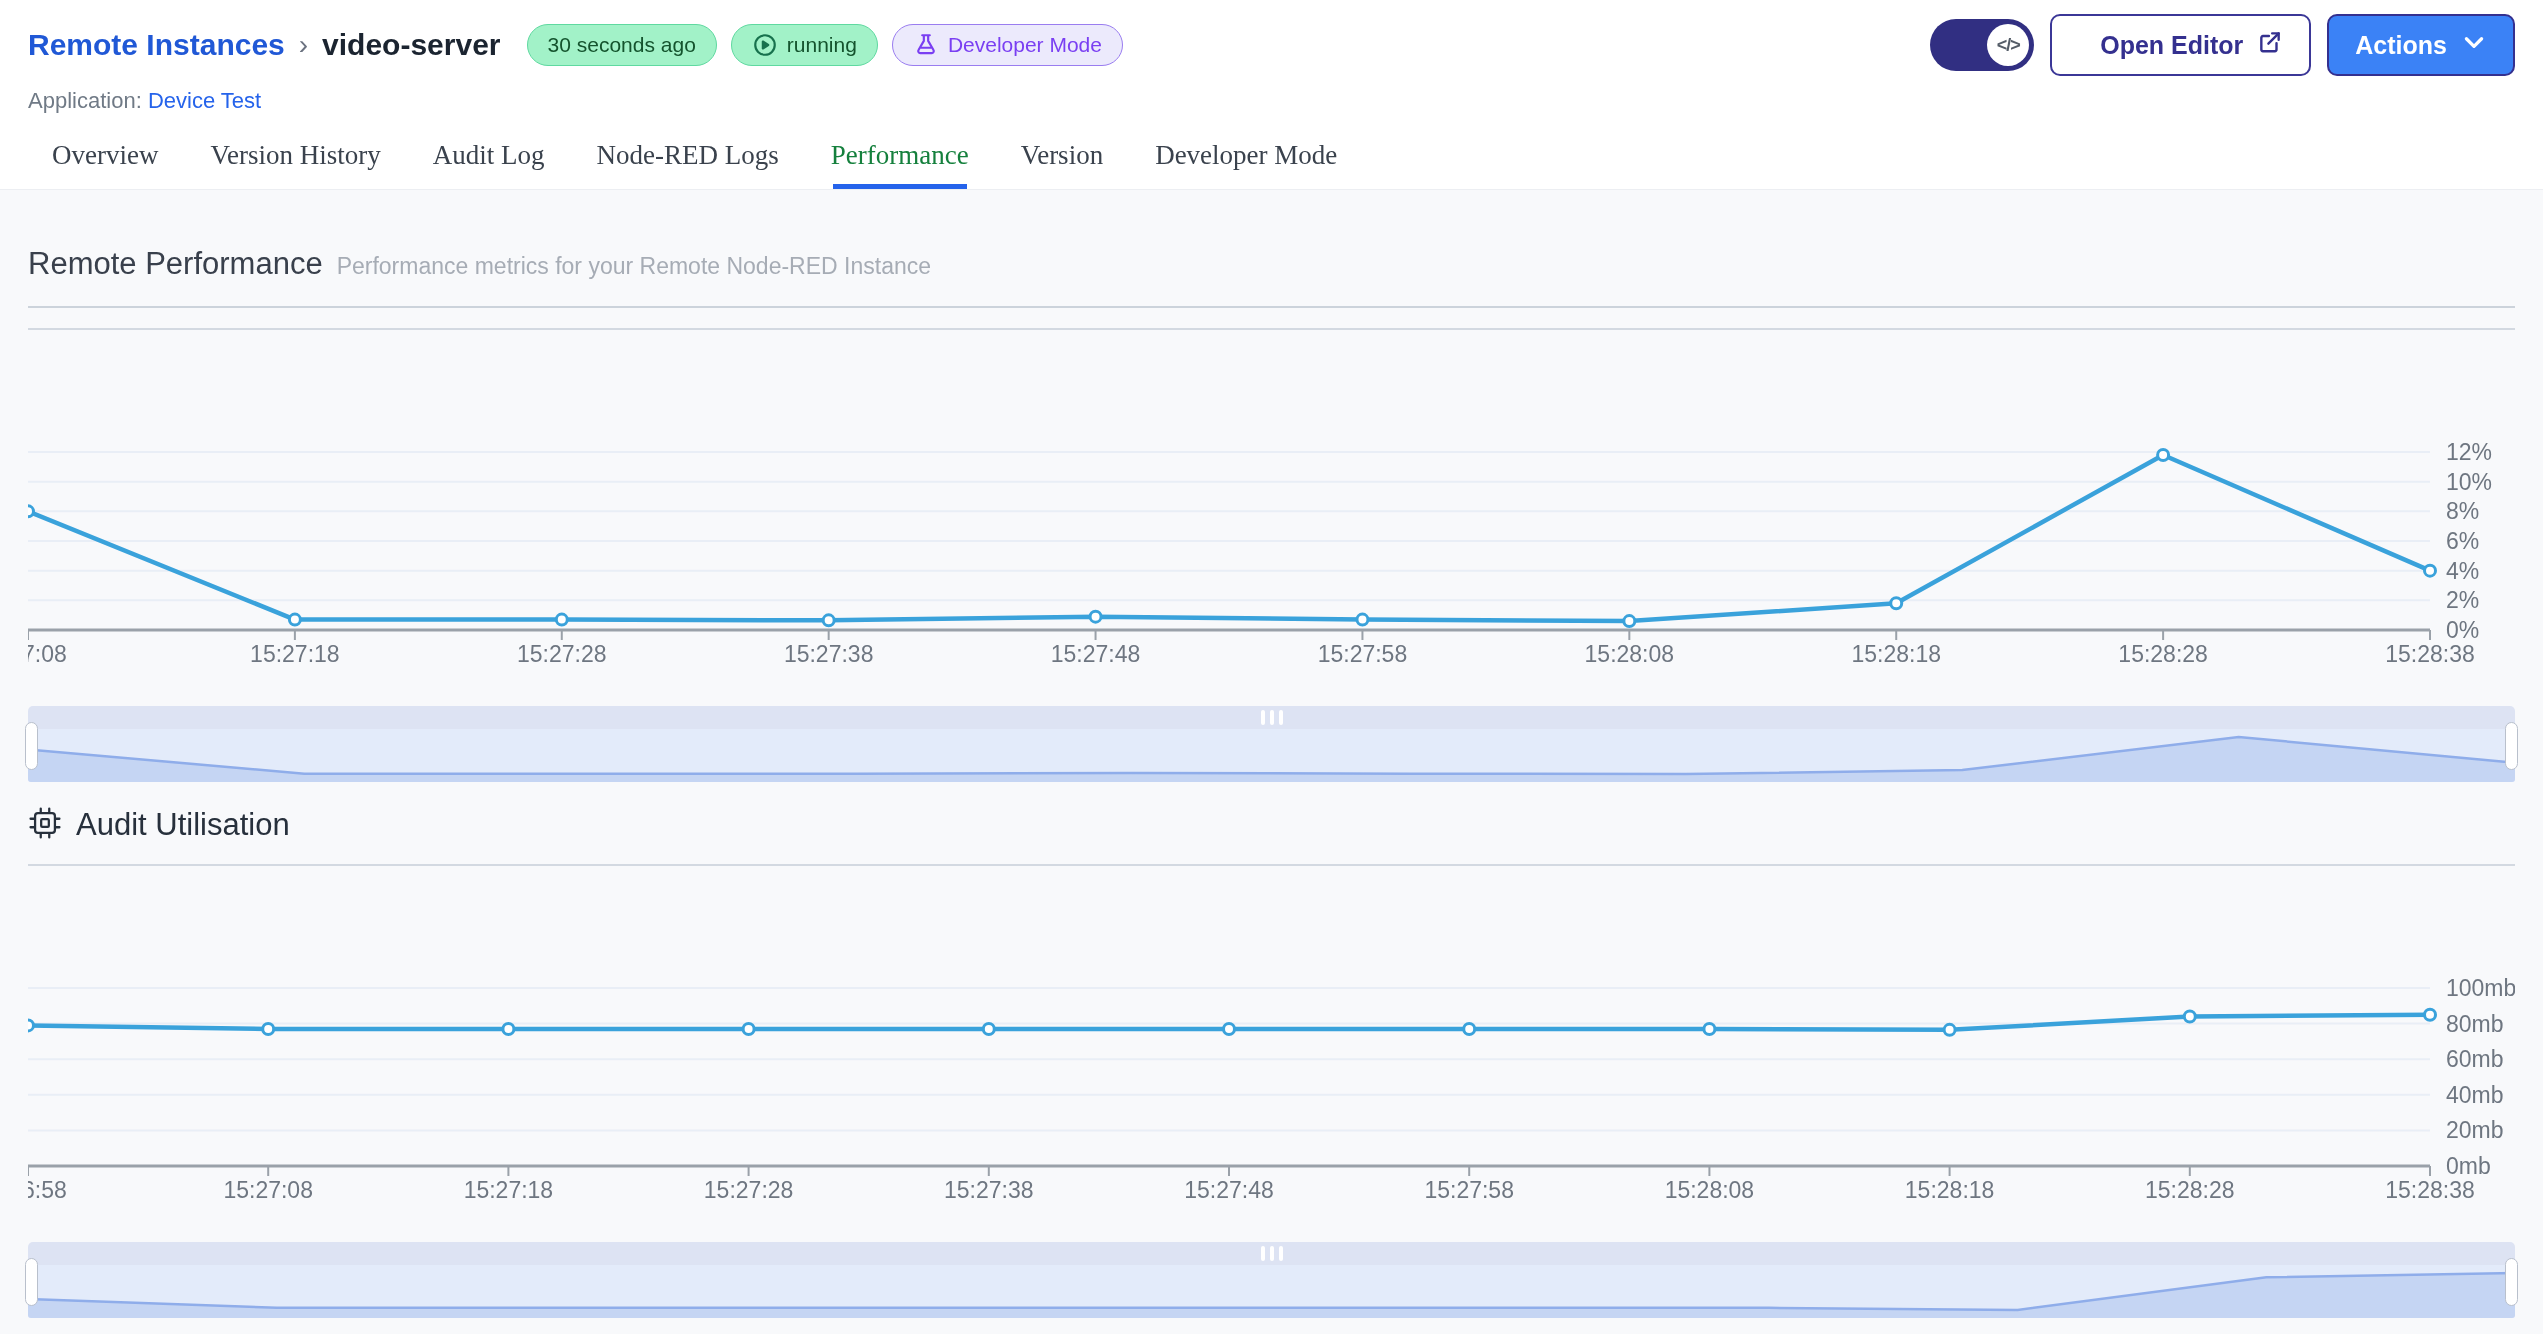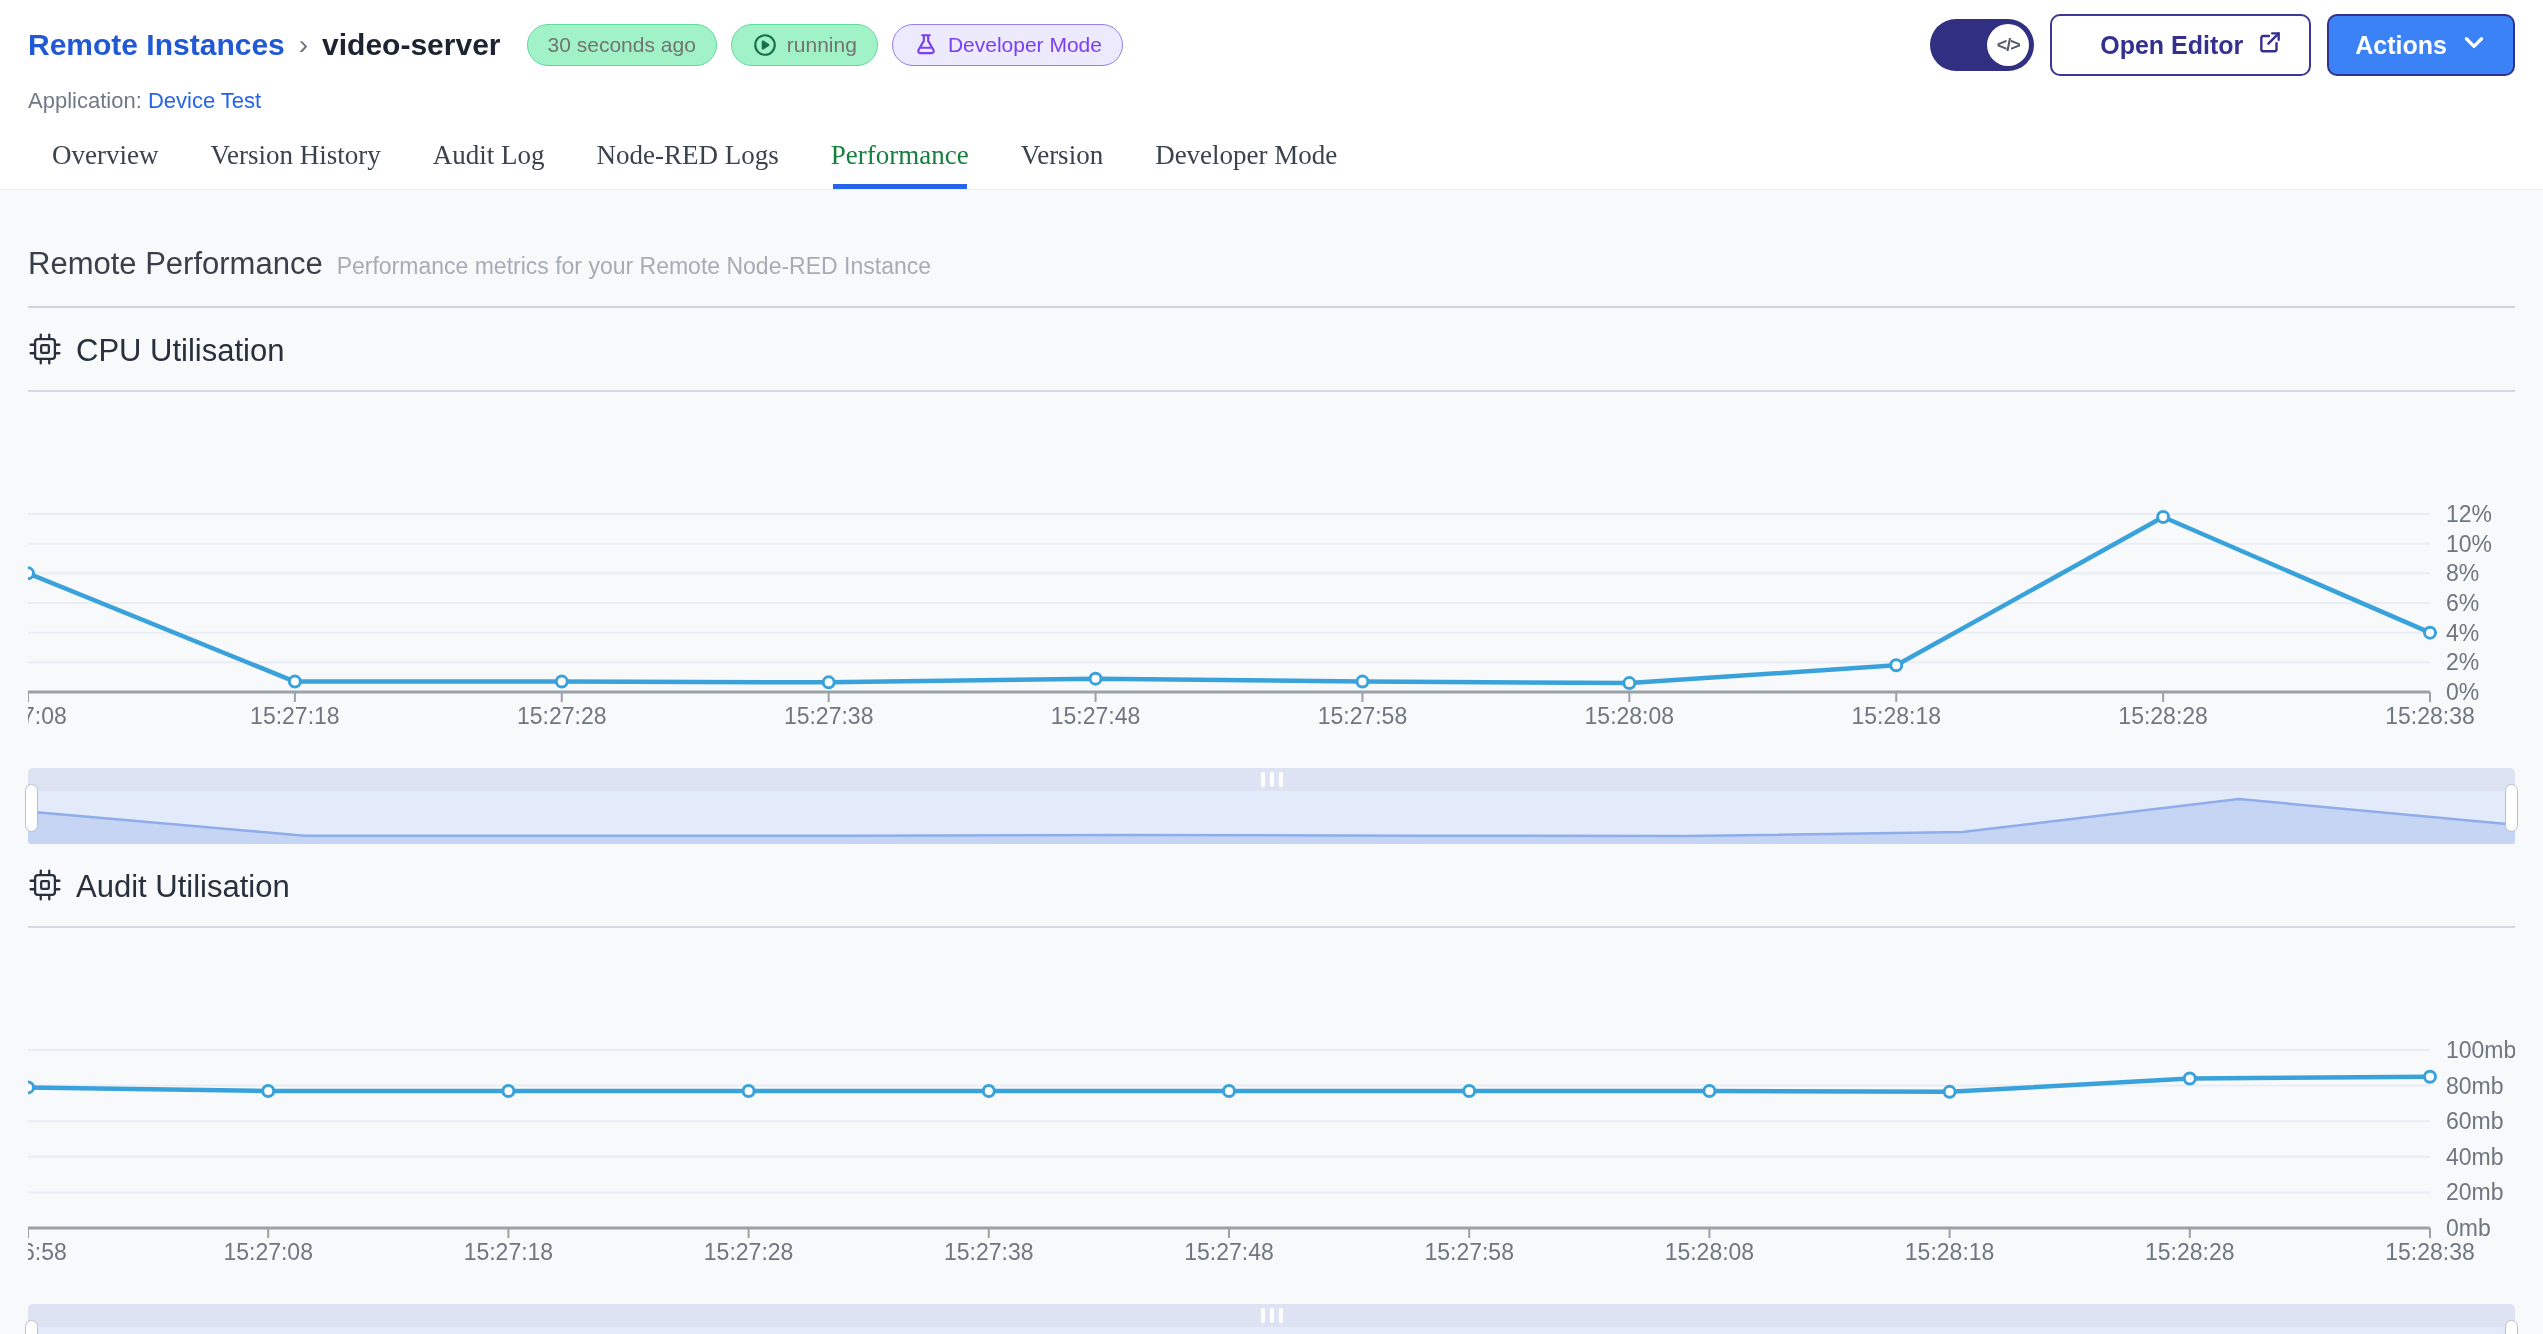--- a/index.html
+++ b/index.html
@@ -9,21 +9,21 @@
   
   .header { background:#ffffff; padding:14px 28px 0 28px; }
   .header-row1 { display:flex; align-items:center; }
   .breadcrumb { display:flex; align-items:center; font-size:30px; font-weight:700; }
   .crumb-link { color:#2058d6; cursor:pointer; }
   .crumb-sep  { color:#6b7280; font-weight:400; margin:0 14px; font-size:28px; }
   .crumb-current { color:#1b2430; }
   .badges { display:flex; gap:14px; margin-left:26px; }
   .badge { height:42px; border-radius:22px; padding:0 20px; font-size:21px;
            display:flex; align-items:center; gap:9px; white-space:nowrap; }
-  .badge.green  { background:#a2f2c8; border:1.5px solid #5fd9a0; color:#737373; }
+  .badge.green  { background:#a2f2c8; border:1.5px solid #5fd9a0; color:#14532d; }
   .badge.purple { background:#eceafc; border:1.5px solid #9a7df0; color:#7a3ff2; }
   .badge svg { width:26px; height:26px; }
 
   .header-right { margin-left:auto; display:flex; align-items:center; gap:16px; }
   .toggle { width:104px; height:52px; border-radius:26px; background:#312f82;
             position:relative; cursor:pointer; flex:none; }
   .toggle-knob { position:absolute; right:5px; top:5px; width:42px; height:42px;
                  border-radius:50%; background:#fff; display:flex; align-items:center;
                  justify-content:center; color:#555d68; font-weight:700; font-size:18px;
                  letter-spacing:-1px; }
@@ -149,30 +149,20 @@
   </div>
 
 <div class="content">
 
   <div class="page-head">
     <span class="page-title">Remote Performance</span>
     <span class="page-sub">Performance metrics for your Remote Node-RED Instance</span>
   </div>
   <div class="divider"></div>
 
-  <div class="section-head">
-    <span>
-      <svg viewBox="0 0 24 24" fill="none" stroke="#27303c" stroke-width="1.6" stroke-linecap="round" stroke-linejoin="round">
-        <rect x="5" y="5" width="14" height="14" rx="2"></rect>
-        <rect x="9.3" y="9.3" width="5.4" height="5.4" rx="0.8"></rect>
-        <path d="M9 1.8v3M15 1.8v3M9 19.2v3M15 19.2v3M1.8 9h3M1.8 15h3M19.2 9h3M19.2 15h3"></path>
-      </svg>
-    </span>
-    <span class="section-title">CPU Utilisation</span>
-  </div>
   <div class="divider2"></div>
 
   <div class="chart-mount">
       <svg width="2487" height="332">
         <text x="2418" y="302" font-size="23" fill="#6e7681">0%</text>
         <line x1="0" y1="264.3333333333333" x2="2402" y2="264.3333333333333" stroke="#e9eef6" stroke-width="2"></line>
         <text x="2418" y="272.3333333333333" font-size="23" fill="#6e7681">2%</text>
         <line x1="0" y1="234.66666666666669" x2="2402" y2="234.66666666666669" stroke="#e9eef6" stroke-width="2"></line>
         <text x="2418" y="242.66666666666669" font-size="23" fill="#6e7681">4%</text>
         <line x1="0" y1="205" x2="2402" y2="205" stroke="#e9eef6" stroke-width="2"></line>

